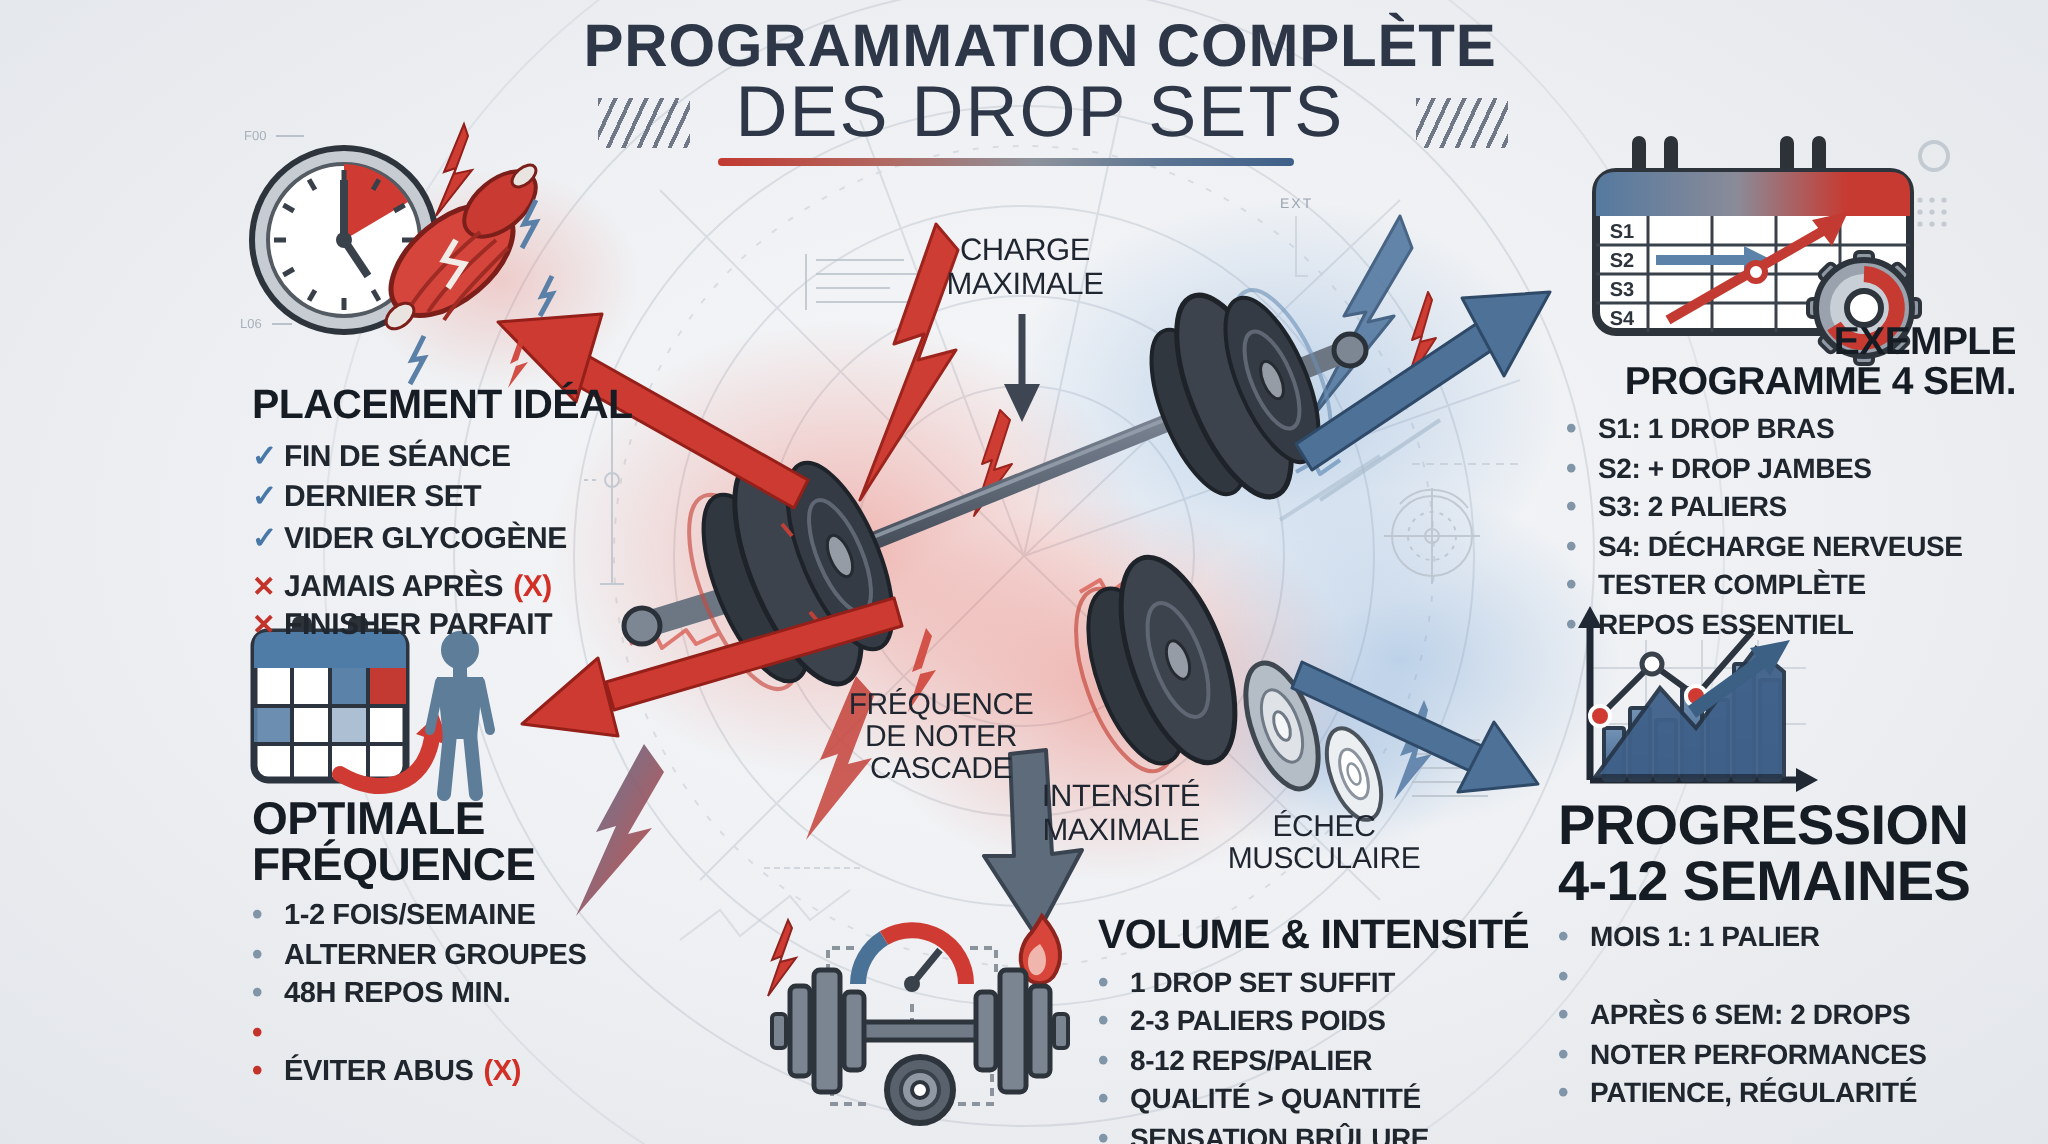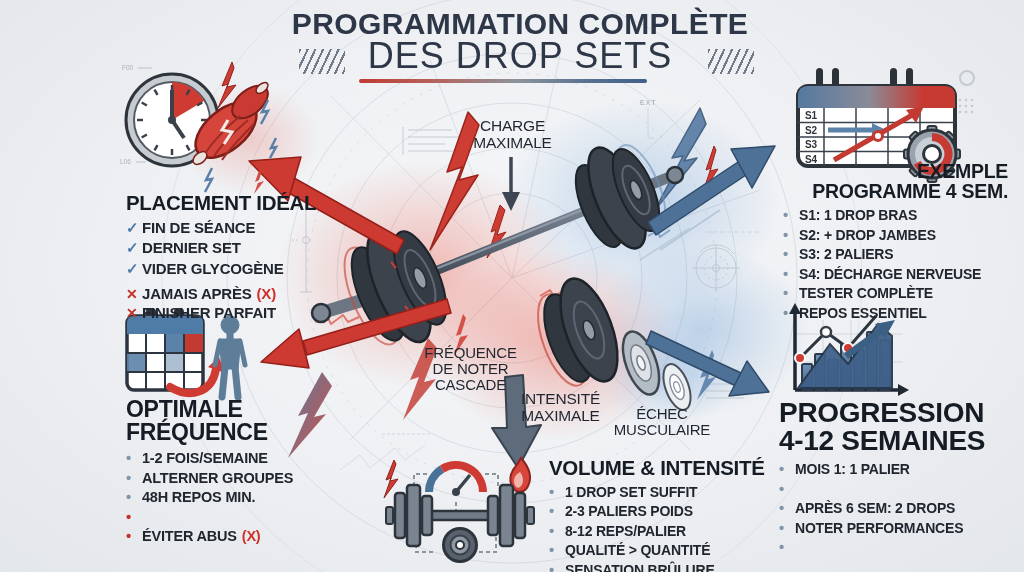--- a/index.html
+++ b/index.html
@@ -589,17 +589,18 @@
         <div class="li">
           <span class="mk mk-b">•</span>
           <span class="lt">APRÈS 6 SEM: 2 DROPS</span>
         </div>
         <div class="li">
           <span class="mk mk-b">•</span>
           <span class="lt">NOTER PERFORMANCES</span>
         </div>
         <div class="li">
           <span class="mk mk-b">•</span>
+          <span class="lt">PATIENCE, RÉGULARITÉ</span>
         </div>
       </div>
   </section>
 
 </div>
 
 </body></html>

